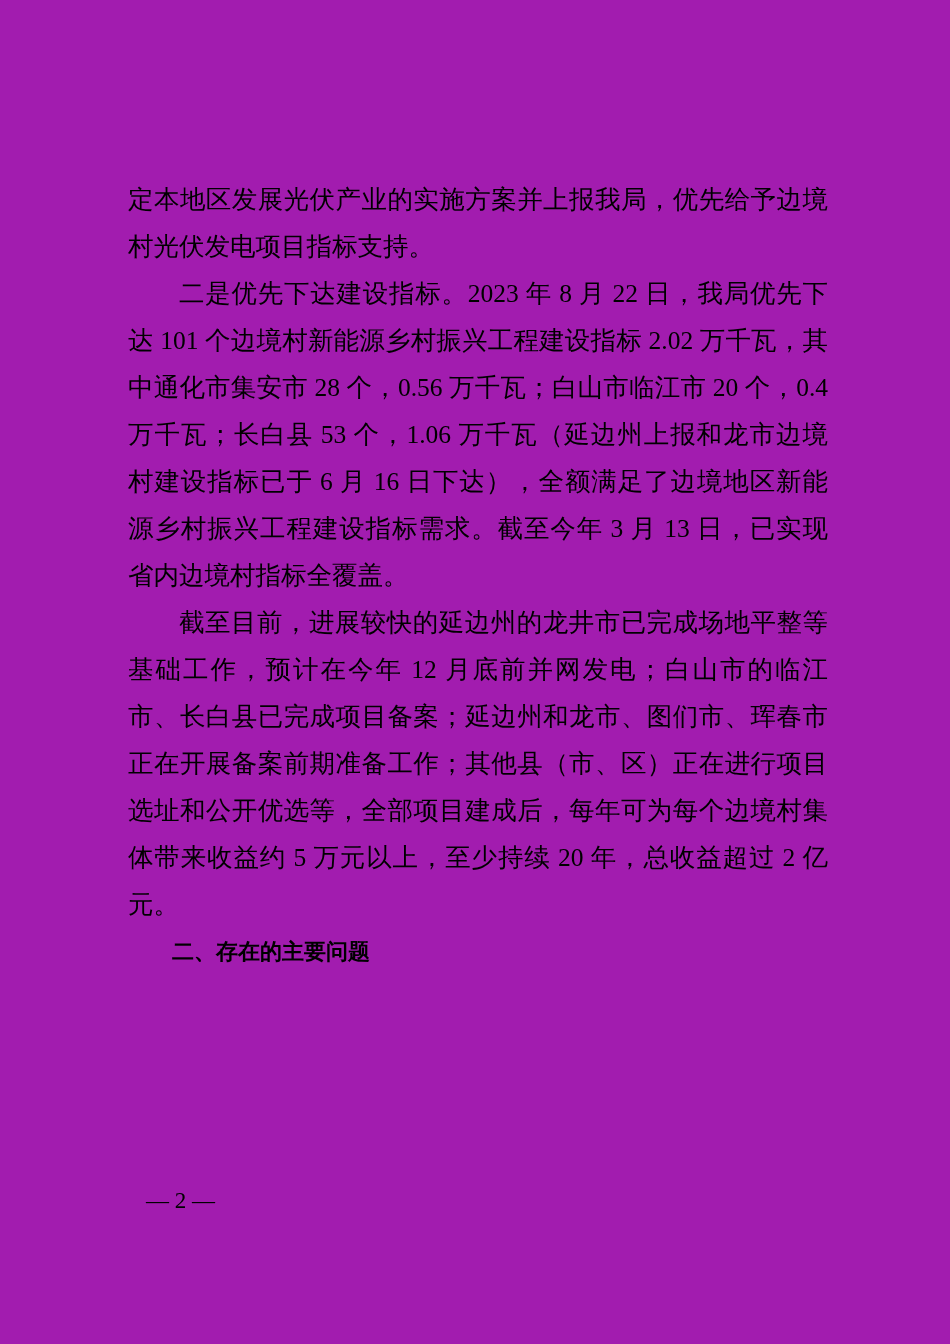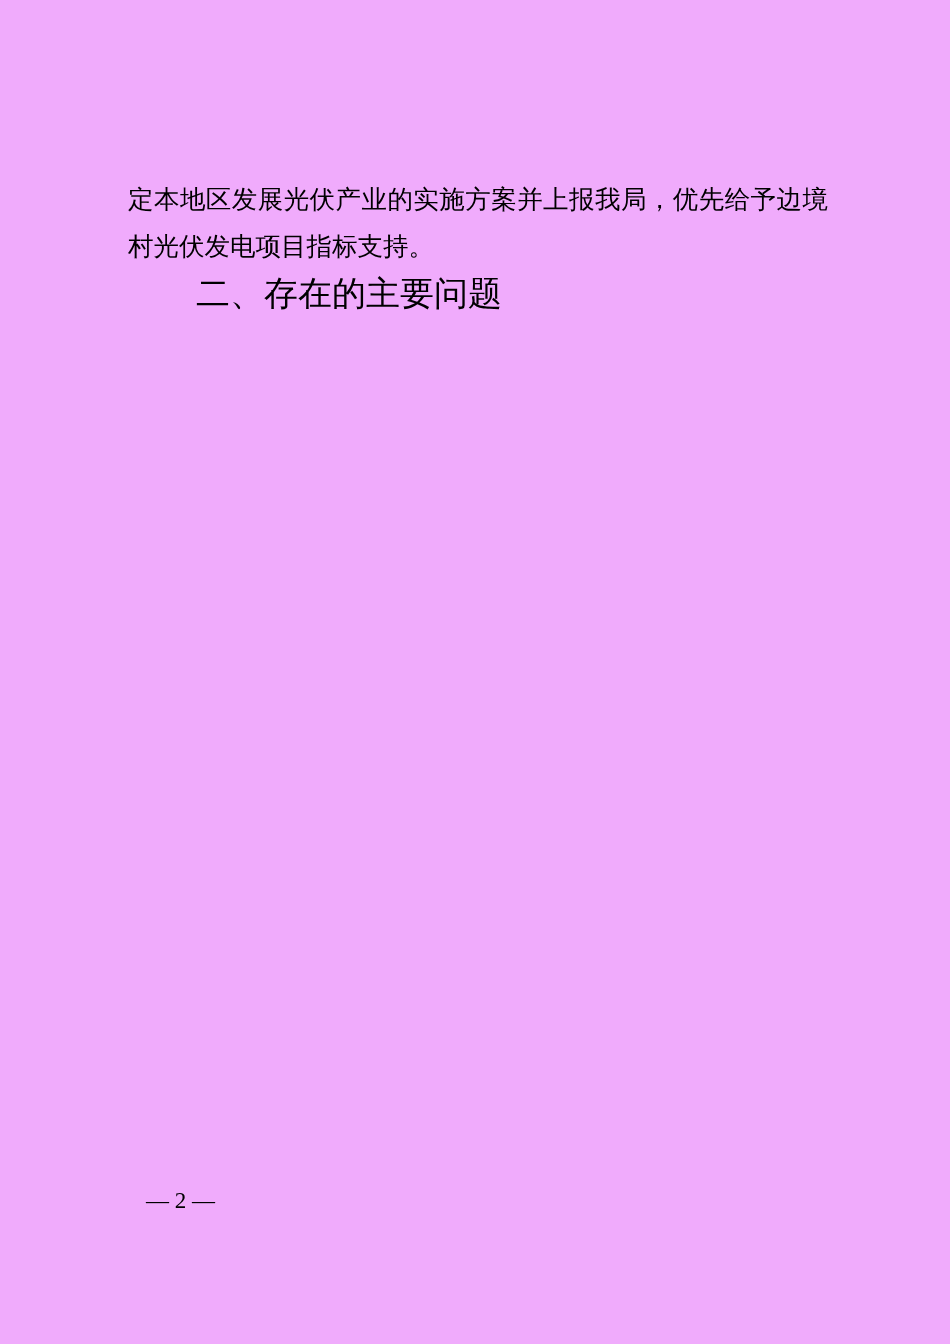--- a/index.html
+++ b/index.html
@@ -11,44 +11,44 @@
     height: 1344px;
     background: #ffffff;
     color: #000000;
     font-family: "Liberation Serif", serif;
     position: relative;
     overflow: hidden;
   }
   .page {
     position: absolute;
     inset: 0;
-    background: #f0abfc;
+    background: #a21caf;
   }
   .content {
     position: absolute;
     left: 128px;
     top: 176px;
     width: 700px;
   }
   .para {
     margin: 0;
     font-size: 25.5px;
     line-height: 47px;
     text-align: justify;
     text-indent: 2em;
     word-break: break-all;
   }
   .para.no-indent {
     text-indent: 0;
   }
   .heading {
     margin: 0;
-    font-size: 34px;
+    font-size: 22px;
     line-height: 47px;
-    font-weight: 400;
+    font-weight: 700;
     font-family: "Liberation Sans", sans-serif;
     text-indent: 2em;
   }
   .page-footer {
     position: absolute;
     left: 146px;
     top: 1186px;
     font-size: 23px;
     line-height: 30px;
     font-family: "Liberation Serif", serif;
@@ -56,22 +56,24 @@
   }
 </style>
 </head>
 <body>
 
 <div class="page">
 
   <main class="content">
     <p class="para no-indent">定本地区发展光伏产业的实施方案并上报我局，优先给予边境村光伏发电项目指标支持。</p>
 
+    <p class="para">二是优先下达建设指标。2023 年 8 月 22 日，我局优先下达 101 个边境村新能源乡村振兴工程建设指标 2.02 万千瓦，其中通化市集安市 28 个，0.56 万千瓦；白山市临江市 20 个，0.4 万千瓦；长白县 53 个，1.06 万千瓦（延边州上报和龙市边境村建设指标已于 6 月 16 日下达），全额满足了边境地区新能源乡村振兴工程建设指标需求。截至今年 3 月 13 日，已实现省内边境村指标全覆盖。</p>
 
 
+    <p class="para">截至目前，进展较快的延边州的龙井市已完成场地平整等基础工作，预计在今年 12 月底前并网发电；白山市的临江市、长白县已完成项目备案；延边州和龙市、图们市、珲春市正在开展备案前期准备工作；其他县（市、区）正在进行项目选址和公开优选等，全部项目建成后，每年可为每个边境村集体带来收益约 5 万元以上，至少持续 20 年，总收益超过 2 亿元。</p>
 
     <h2 class="heading">二、存在的主要问题</h2>
 
   </main>
 
   <footer class="page-footer">
     <span>— 2 —</span>
   </footer>
 
 </div>

